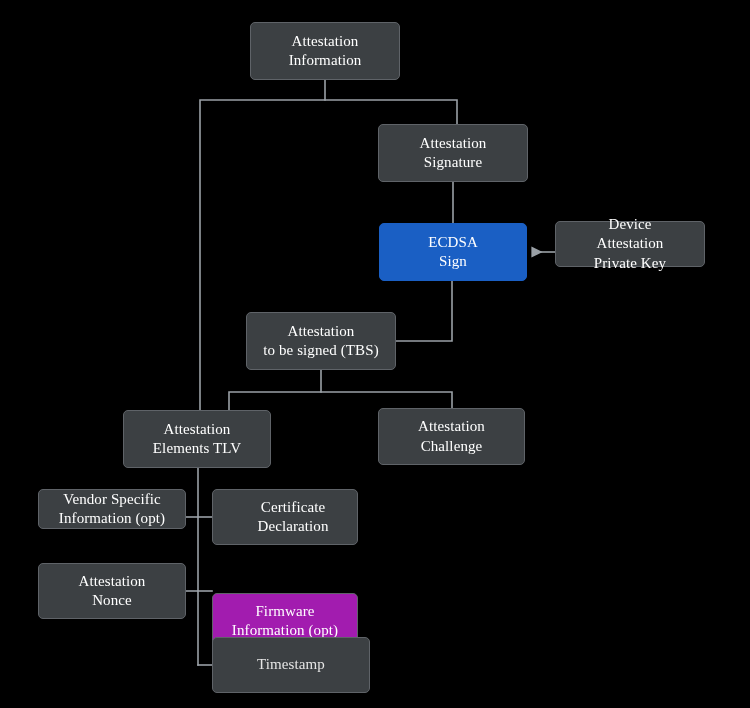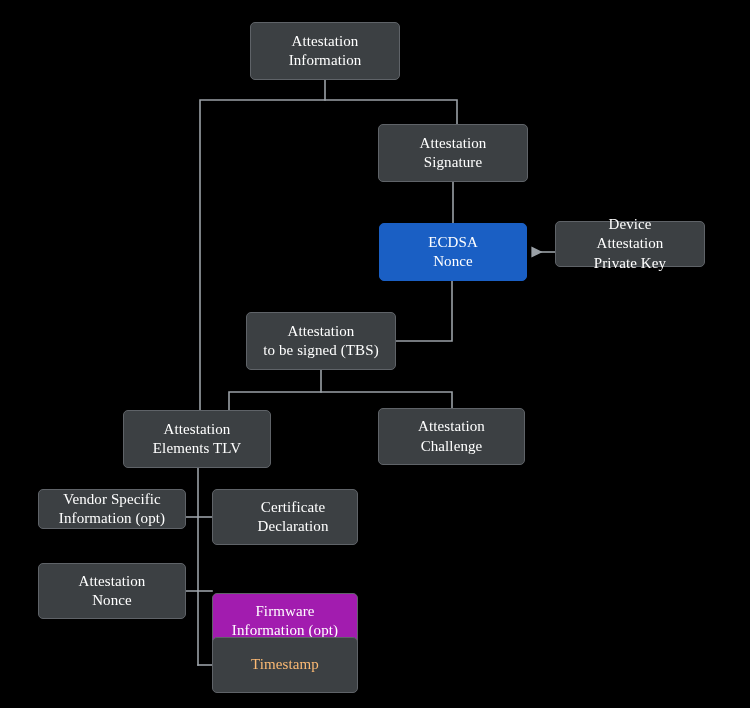--- a/index.html
+++ b/index.html
@@ -75,34 +75,34 @@
         <polyline points="198,665 212,665" fill="none"></polyline>
       </g>
   </svg>
 
   <div id="node-layer">
       <div class="node" style="left: 250px; top: 22px; width: 150px; height: 58px; background: rgb(60, 64, 67); border-color: rgb(95, 99, 104); color: rgb(255, 255, 255);">Attestation
 Information</div>
       <div class="node" style="left: 378px; top: 124px; width: 150px; height: 58px; background: rgb(60, 64, 67); border-color: rgb(95, 99, 104); color: rgb(255, 255, 255);">Attestation
 Signature</div>
       <div class="node accent" style="left: 379px; top: 223px; width: 148px; height: 58px; background: rgb(26, 95, 196); border-color: rgb(26, 95, 196); color: rgb(255, 255, 255);">ECDSA
-Nonce</div>
+Sign</div>
       <div class="node" style="left: 555px; top: 221px; width: 150px; height: 46px; background: rgb(60, 64, 67); border-color: rgb(95, 99, 104); color: rgb(255, 255, 255);">Device
 Attestation
 Private Key</div>
       <div class="node" style="left: 246px; top: 312px; width: 150px; height: 58px; background: rgb(60, 64, 67); border-color: rgb(95, 99, 104); color: rgb(255, 255, 255);">Attestation
 to be signed (TBS)</div>
       <div class="node" style="left: 123px; top: 410px; width: 148px; height: 58px; background: rgb(60, 64, 67); border-color: rgb(95, 99, 104); color: rgb(255, 255, 255);">Attestation
 Elements TLV</div>
       <div class="node" style="left: 378px; top: 408px; width: 147px; height: 57px; background: rgb(60, 64, 67); border-color: rgb(95, 99, 104); color: rgb(255, 255, 255);">Attestation
 Challenge</div>
       <div class="node" style="left: 38px; top: 489px; width: 148px; height: 40px; background: rgb(60, 64, 67); border-color: rgb(95, 99, 104); color: rgb(255, 255, 255);">Vendor Specific
 Information (opt)</div>
       <div class="node" style="left: 212px; top: 489px; width: 146px; height: 56px; background: rgb(60, 64, 67); border-color: rgb(95, 99, 104); color: rgb(255, 255, 255); padding-left: 24px;">Certificate
 Declaration</div>
       <div class="node" style="left: 38px; top: 563px; width: 148px; height: 56px; background: rgb(60, 64, 67); border-color: rgb(95, 99, 104); color: rgb(255, 255, 255);">Attestation
 Nonce</div>
       <div class="node" style="left: 212px; top: 563px; width: 146px; height: 56px; background: #a21caf; border-color: rgb(95, 99, 104); color: rgb(255, 255, 255); margin-top: 30px;">Firmware
 Information (opt)</div>
-      <div class="node" style="left: 212px; top: 637px; width: 146px; height: 56px; background: rgb(60, 64, 67); border-color: rgb(95, 99, 104); color: #fdba74;">Timestamp</div>
+      <div class="node" style="left: 212px; top: 637px; width: 158px; height: 56px; background: rgb(60, 64, 67); border-color: rgb(95, 99, 104); color: #e5e5e5;">Timestamp</div>
     </div>
 
 </div>
 
 </body></html>

